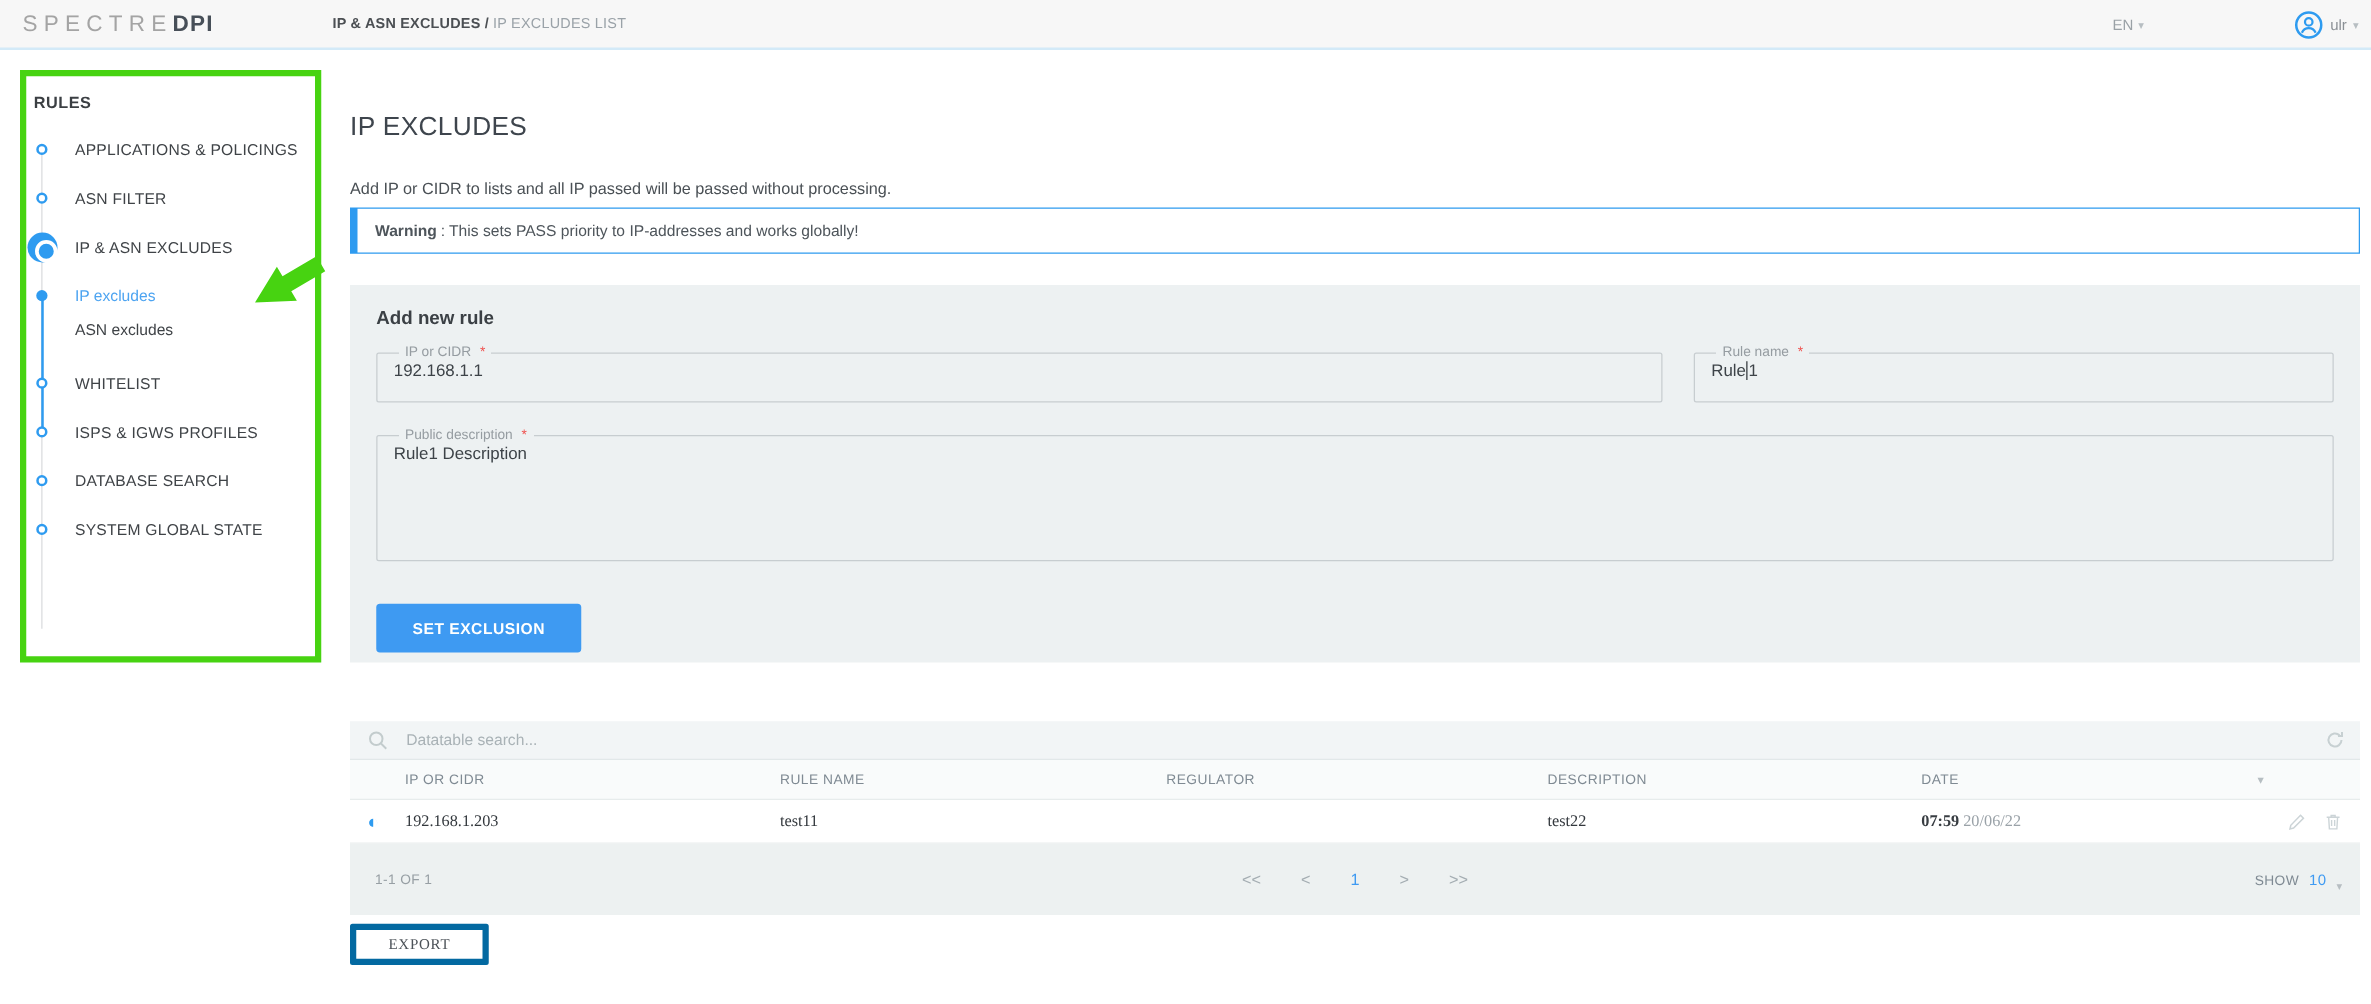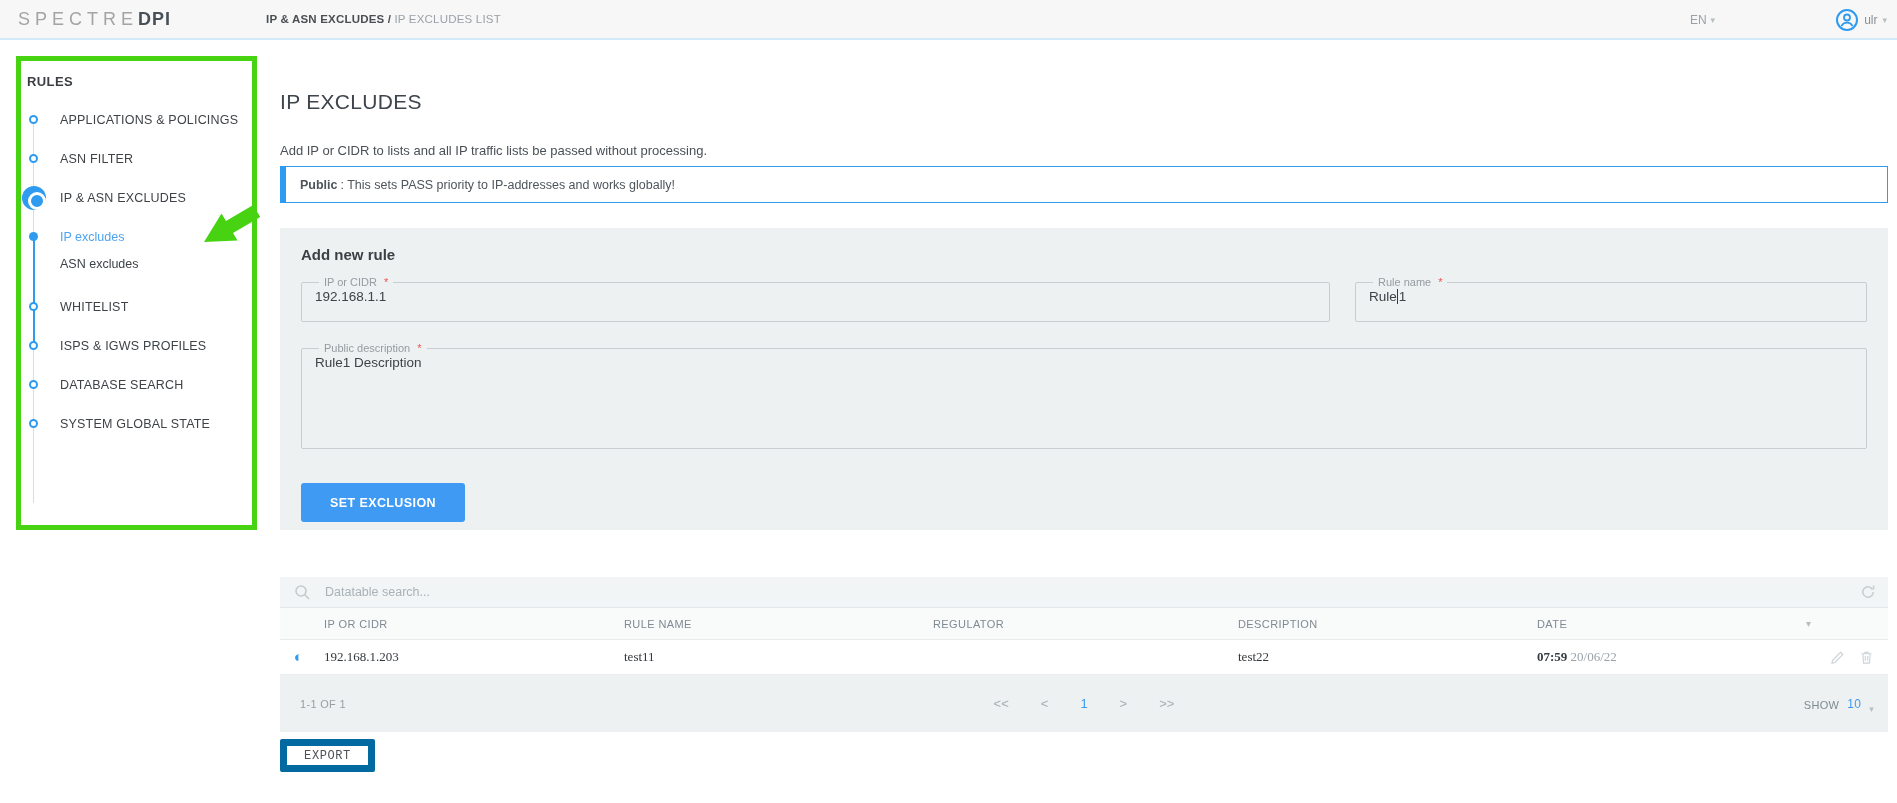--- a/index.html
+++ b/index.html
@@ -99,22 +99,22 @@
   .dt-range { position:absolute; left:20px; font-size:11px; color:#979fa4; letter-spacing:.3px; }
   .dt-pager { position:absolute; left:0; right:0; display:flex; justify-content:center; gap:24px;
               font-size:13px; color:#a4adb2; }
   .dt-pager span { cursor:pointer; padding:0 4px; }
   .dt-pager .pg-active { color:#3e9af2; }
   .dt-show { position:absolute; right:14px; display:flex; align-items:flex-end; gap:8px;
              font-size:11px; color:#7f8a93; letter-spacing:.3px; }
   .dt-show .ps { color:#3e9af2; font-size:12px; cursor:pointer; }
   .dt-show .caret { position:relative; top:3px; }
 
-  .export-btn { position:absolute; left:0; top:699px; width:95px; height:33px; background:#fff;
-                border:7px solid #0369a1; border-radius:2px; font-family:Liberation Mono, monospace;
+  .export-btn { position:absolute; left:0; top:699px; width:111px; height:33px; background:#fff;
+                border:5px solid #0369a1; border-radius:2px; font-family:Liberation Serif, serif;
                 font-size:12px; color:#4c5258; letter-spacing:.6px; cursor:pointer; }
 </style>
 </head>
 <body>
 
 <div class="app">
 
   <header class="topbar">
     <div class="logo">
       <span class="l1">SPECTRE</span><span class="l2">DPI</span>
@@ -185,24 +185,24 @@
       </div>
       <div class="nav-item">
         <span class="dot"></span>
         <span>SYSTEM GLOBAL STATE</span>
       </div>
     </nav>
   </aside>
 
   <main class="main">
     <h1 class="page-title">IP EXCLUDES</h1>
-    <p class="page-desc">Add IP or CIDR to lists and all IP traffic lists be passed without processing.</p>
+    <p class="page-desc">Add IP or CIDR to lists and all IP passed will be passed without processing.</p>
 
     <div class="warnbox">
-      <b>Public</b>
+      <b>Warning</b>
       <span>: This sets PASS priority to IP-addresses and works globally!</span>
     </div>
 
     <section class="panel">
       <div class="panel-title">Add new rule</div>
 
       <fieldset class="mfield f-ip">
         <legend>
           <span>IP or CIDR</span><span class="req">*</span>
         </legend>

